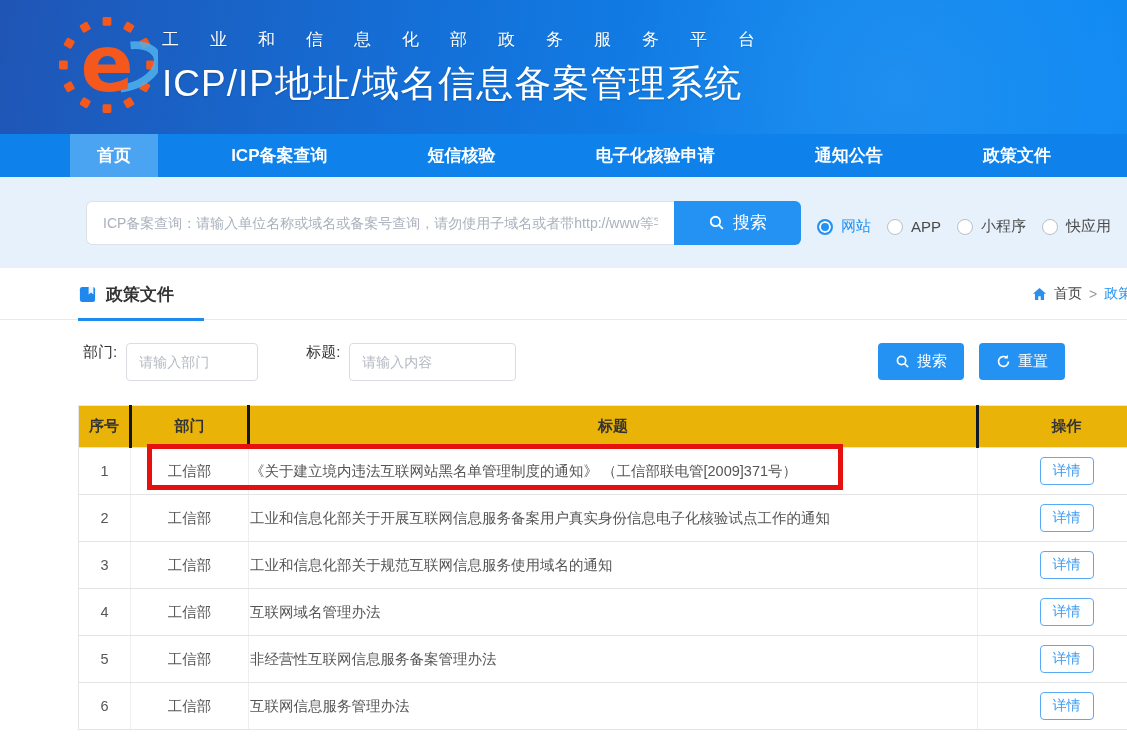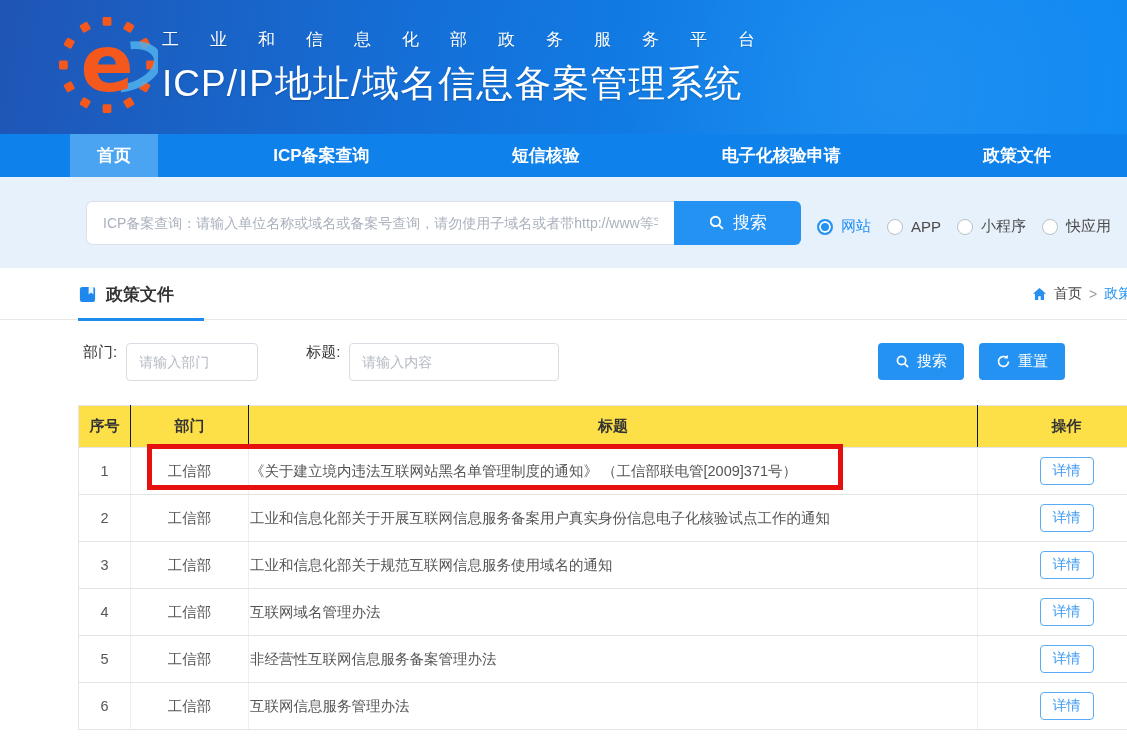--- a/index.html
+++ b/index.html
@@ -46,31 +46,31 @@
   .breadcrumb .sep{color:#999;}
   .breadcrumb .current{color:#2492f2;}
 
   
   .filters{display:flex;align-items:flex-start;margin:23px 0 0 83px;}
   .filter-label{font-size:15px;color:#333;margin-right:9px;}
   .filter-input{height:38px;box-sizing:border-box;border:1px solid #d9dde3;border-radius:4px;
         padding:0 12px;font-size:14px;color:#c2410c;outline:none;}
   .filter-input::placeholder{color:#b4bac2;}
   .filter-input.dept{width:132px;}
-  .filter-input.title{width:210px;}
+  .filter-input.title{width:167px;}
   .filter-label.second{margin-left:48px;}
   .filter-actions{margin-left:auto;margin-right:62px;display:flex;gap:15px;}
   .btn-primary{height:37px;padding:0 17px;background:#2492f2;color:#fff;border:none;border-radius:4px;
         font-size:15px;display:flex;align-items:center;gap:7px;cursor:pointer;}
 
   
   .table-wrap{position:relative;margin:24px 0 0 78px;}
   table{border-collapse:collapse;table-layout:fixed;width:1077px;border:1px solid #e5e5e5;}
-  thead th{height:39px;background:#fde047;font-size:15px;color:#333;font-weight:bold;
-        border-right:1px solid #0f172a;border-bottom:1px solid #e2e5eb;}
+  thead th{height:39px;background:#eab308;font-size:15px;color:#333;font-weight:bold;
+        border-right:3px solid #0f172a;border-bottom:1px solid #e2e5eb;}
   tbody td{height:44px;background:#fff;font-size:14.5px;color:#555;
         border-right:1px solid #efefef;border-bottom:1px solid #e4e4e4;text-align:center;}
   tbody td.title-cell{text-align:left;}
   .detail-btn{width:54px;height:28px;border:1px solid #5aabf6;border-radius:4px;background:#fff;
         color:#3d9af3;font-size:14px;cursor:pointer;}
   .red-box{position:absolute;left:69px;top:39px;width:696px;height:46px;border:5px solid #e6100f;
         box-sizing:border-box;pointer-events:none;z-index:5;}
   .icon{display:inline-flex;align-items:center;}
 </style>
 </head>
@@ -101,20 +101,21 @@
     <div class="platform-line">工业和信息化部政务服务平台</div>
     <div class="main-title">ICP/IP地址/域名信息备案管理系统</div>
   </div>
 </header>
 
 <nav class="navbar">
   <div class="nav-item active">首页</div>
   <div class="nav-item">ICP备案查询</div>
   <div class="nav-item">短信核验</div>
   <div class="nav-item">电子化核验申请</div>
+  <div class="nav-item">通知公告</div>
   <div class="nav-item">政策文件</div>
 </nav>
 
 <div class="search-band">
   <input class="search-input" type="text" placeholder="ICP备案查询：请输入单位名称或域名或备案号查询，请勿使用子域名或者带http://www等字符的网址查询" style="">
   <button class="search-btn">
     <span class="icon">
       <svg width="17" height="17" viewBox="0 0 16 16">
           <circle cx="7" cy="7" r="4.4" fill="none" stroke="#fff" stroke-width="1.7"></circle>
           <line x1="10.4" y1="10.4" x2="14" y2="14" stroke="#fff" stroke-width="1.7"></line>

